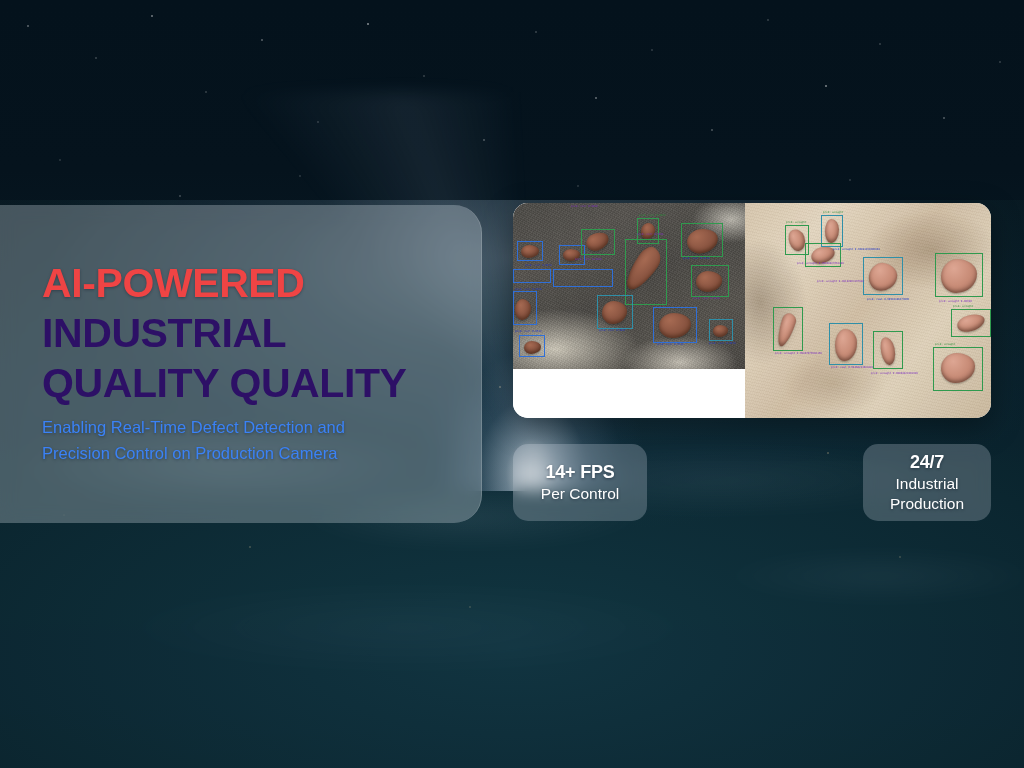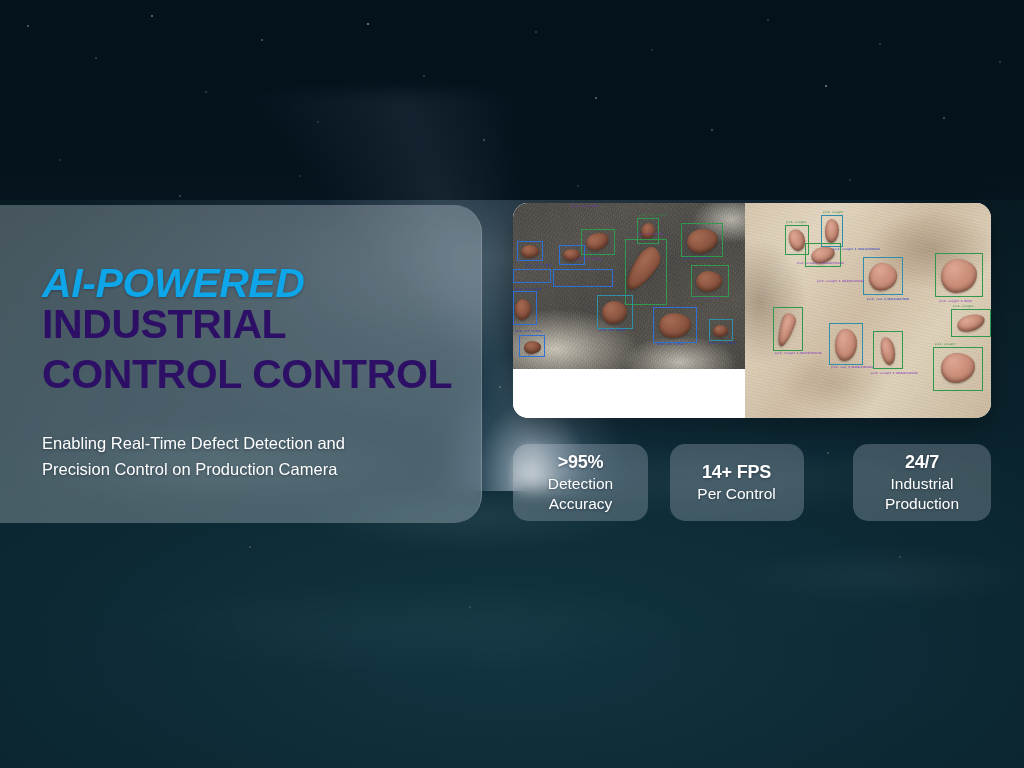--- a/index.html
+++ b/index.html
@@ -146,28 +146,28 @@
     padding:58px 56px 0 82px;
   }
   .headline { line-height:1.0; }
   .h-line {
     font-size:41px;
     font-weight:800;
     letter-spacing:-0.4px;
     display:block;
     white-space:nowrap;
   }
-  .h-line.white  { color:#0ea5e9; text-shadow:0 1px 3px rgba(10,20,35,.35);font-style:italic; }
+  .h-line.white  { color:#ef4444; margin-bottom:9px; text-shadow:0 1px 3px rgba(10,20,35,.35); }
   .h-line.purple { color:#2d1066; margin-bottom:9px; }
 
   .sub {
-    margin-top:36px;
+    margin-top:11px;
     font-size:16.5px;
     line-height:1.55;
-    color:#ffffff;
+    color:#3b82f6;
     font-weight:400;
     text-shadow:0 1px 3px rgba(10,20,35,.4);
     max-width:390px;
   }
 
   
   .img-card {
     position:absolute;
     left:513px; top:203px;
     width:478px; height:215px;
@@ -262,21 +262,21 @@
     display:flex;
     flex-direction:column;
     align-items:center;
     justify-content:center;
     text-align:center;
     padding:6px 10px;
     color:#ffffff;
   }
   .stat.s1 { width:135px; }
   .stat.s2 { width:134px; }
-  .stat.s3 { width:138px;margin-left:28px; }
+  .stat.s3 { width:128px;margin-left:28px; }
   .stat .big {
     font-size:18px;
     font-weight:800;
     letter-spacing:-0.2px;
     line-height:1.28;
     text-shadow:0 1px 3px rgba(10,20,35,.45);
   }
   .stat .small {
     font-size:15.5px;
     font-weight:400;
@@ -294,21 +294,21 @@
   <div class="bg-earth"></div>
   <div class="bg-clouds"></div>
   <div class="bg-lights"></div>
   <div class="bg-sunray"></div>
   <div class="bg-sunglow"></div>
 
   <div class="hero-panel">
     <div class="headline">
       <span class="h-line white">AI-POWERED</span>
       <span class="h-line purple">INDUSTRIAL</span>
-      <span class="h-line purple">CONTROL CONTROL</span>
+      <span class="h-line purple">QUALITY QUALITY</span>
     </div>
     <div class="sub">
       <span>Enabling Real-Time Defect Detection and</span><br>
       <span>Precision Control on Production Camera</span>
     </div>
   </div>
 
   <div class="img-card">
 
     <div class="img-half left">
@@ -395,25 +395,20 @@
         <div class="det-lbl purple" style="left:86px; top:164px;">pred: cast 0.98460241688203</div>
         <div class="det-lbl purple" style="left:126px;top:170px;">pred: wrought 0.90004428101930</div>
         <div class="det-lbl green" style="left:208px;top:103px;">pred: wrought</div>
         <div class="det-lbl green" style="left:190px;top:141px;">pred: wrought</div>
       </div>
     </div>
   </div>
 
   <div class="stats">
 
-    <div class="stat s1">
-      <div class="big">&gt;95%</div>
-      <div class="small">Detection</div>
-      <div class="small">Accuracy</div>
-    </div>
 
     <div class="stat s2">
       <div class="big">14+ FPS</div>
       <div class="small">Per Control</div>
     </div>
 
     <div class="stat s3">
       <div class="big">24/7</div>
       <div class="small">Industrial</div>
       <div class="small">Production</div>

